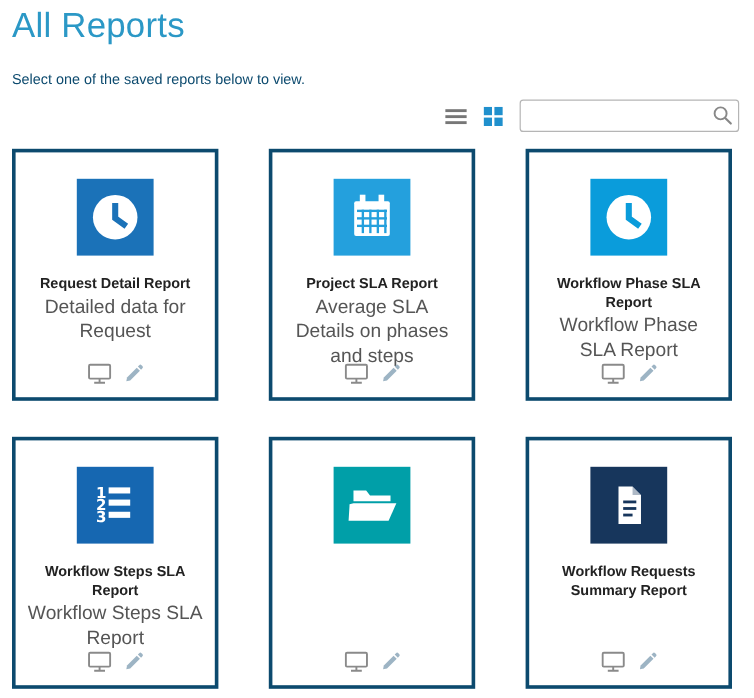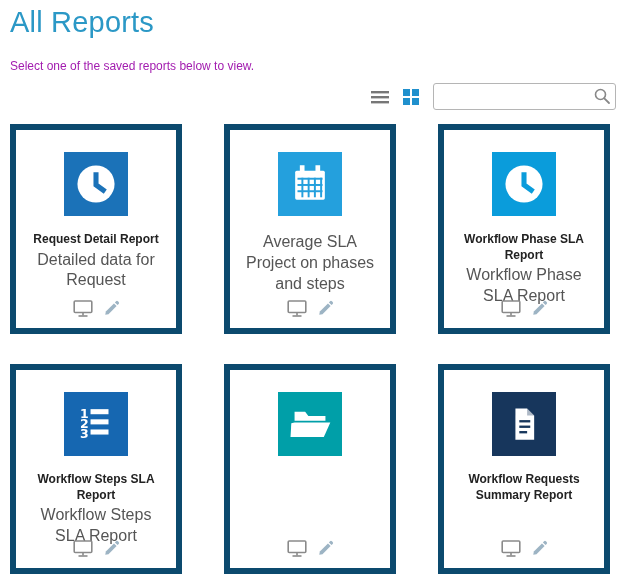--- a/index.html
+++ b/index.html
@@ -14,21 +14,21 @@
 
   .page-title {
     color: #2b98c6;
     font-size: 29px;
     font-weight: 400;
     margin: 4px 0 20px 0;
     letter-spacing: 0.2px;
   }
   .page-subtitle {
     font-size: 12px;
-    color: #a21caf;
+    color: #0c4a6e;
     margin: 0 0 10px 0;
   }
 
   .toolbar {
     display: flex;
     justify-content: flex-end;
     align-items: center;
     gap: 12px;
     margin: 0 2px 14px 0;
   }
@@ -54,21 +54,21 @@
   .report-grid {
     display: grid;
     grid-template-columns: repeat(3, 172px);
     column-gap: 42px;
     row-gap: 30px;
   }
   .card {
     position: relative;
     height: 210px;
     background: #fff;
-    border: 6px solid #0c4a6e;
+    border: 3px solid #0c4a6e;
     text-align: center;
     padding: 22px 10px 40px 10px;
     cursor: pointer;
   }
   .tile {
     width: 64px; height: 64px;
     margin: 0 auto 16px auto;
     display: flex; align-items: center; justify-content: center;
   }
   .tile svg { display: block; }
@@ -167,21 +167,22 @@
     <rect x="39" y="8" width="6" height="10" fill="#ffffff"></rect>
     <rect x="16" y="24" width="32" height="2.5" fill="currentColor"></rect>
     <rect x="16" y="32" width="32" height="2.5" fill="currentColor"></rect>
     <rect x="16" y="40" width="32" height="2.5" fill="currentColor"></rect>
     <rect x="21" y="24" width="2.5" height="25" fill="currentColor"></rect>
     <rect x="29" y="24" width="2.5" height="25" fill="currentColor"></rect>
     <rect x="37" y="24" width="2.5" height="25" fill="currentColor"></rect>
     <rect x="45" y="24" width="2.5" height="25" fill="currentColor"></rect>
   </svg>
         </div>
-    <div class="card-sub">Average SLA Project on phases and steps</div>
+    <div class="card-title">Project SLA Report</div>
+    <div class="card-sub">Average SLA Details on phases and steps</div>
     <div class="card-actions">
       <button class="action-btn">
         <svg width="20" height="19" viewBox="0 0 20 19">
           <rect x="1.2" y="2" width="17.6" height="11.5" rx="1" fill="none" stroke="#8a8a8a" stroke-width="1.6"></rect>
           <line x1="10" y1="13.5" x2="10" y2="16.6" stroke="#8a8a8a" stroke-width="1.6"></line>
           <line x1="5.5" y1="17" x2="14.5" y2="17" stroke="#8a8a8a" stroke-width="1.6"></line>
         </svg>
       </button>
       <button class="action-btn">
         <svg width="17" height="17" viewBox="0 0 18 18">

